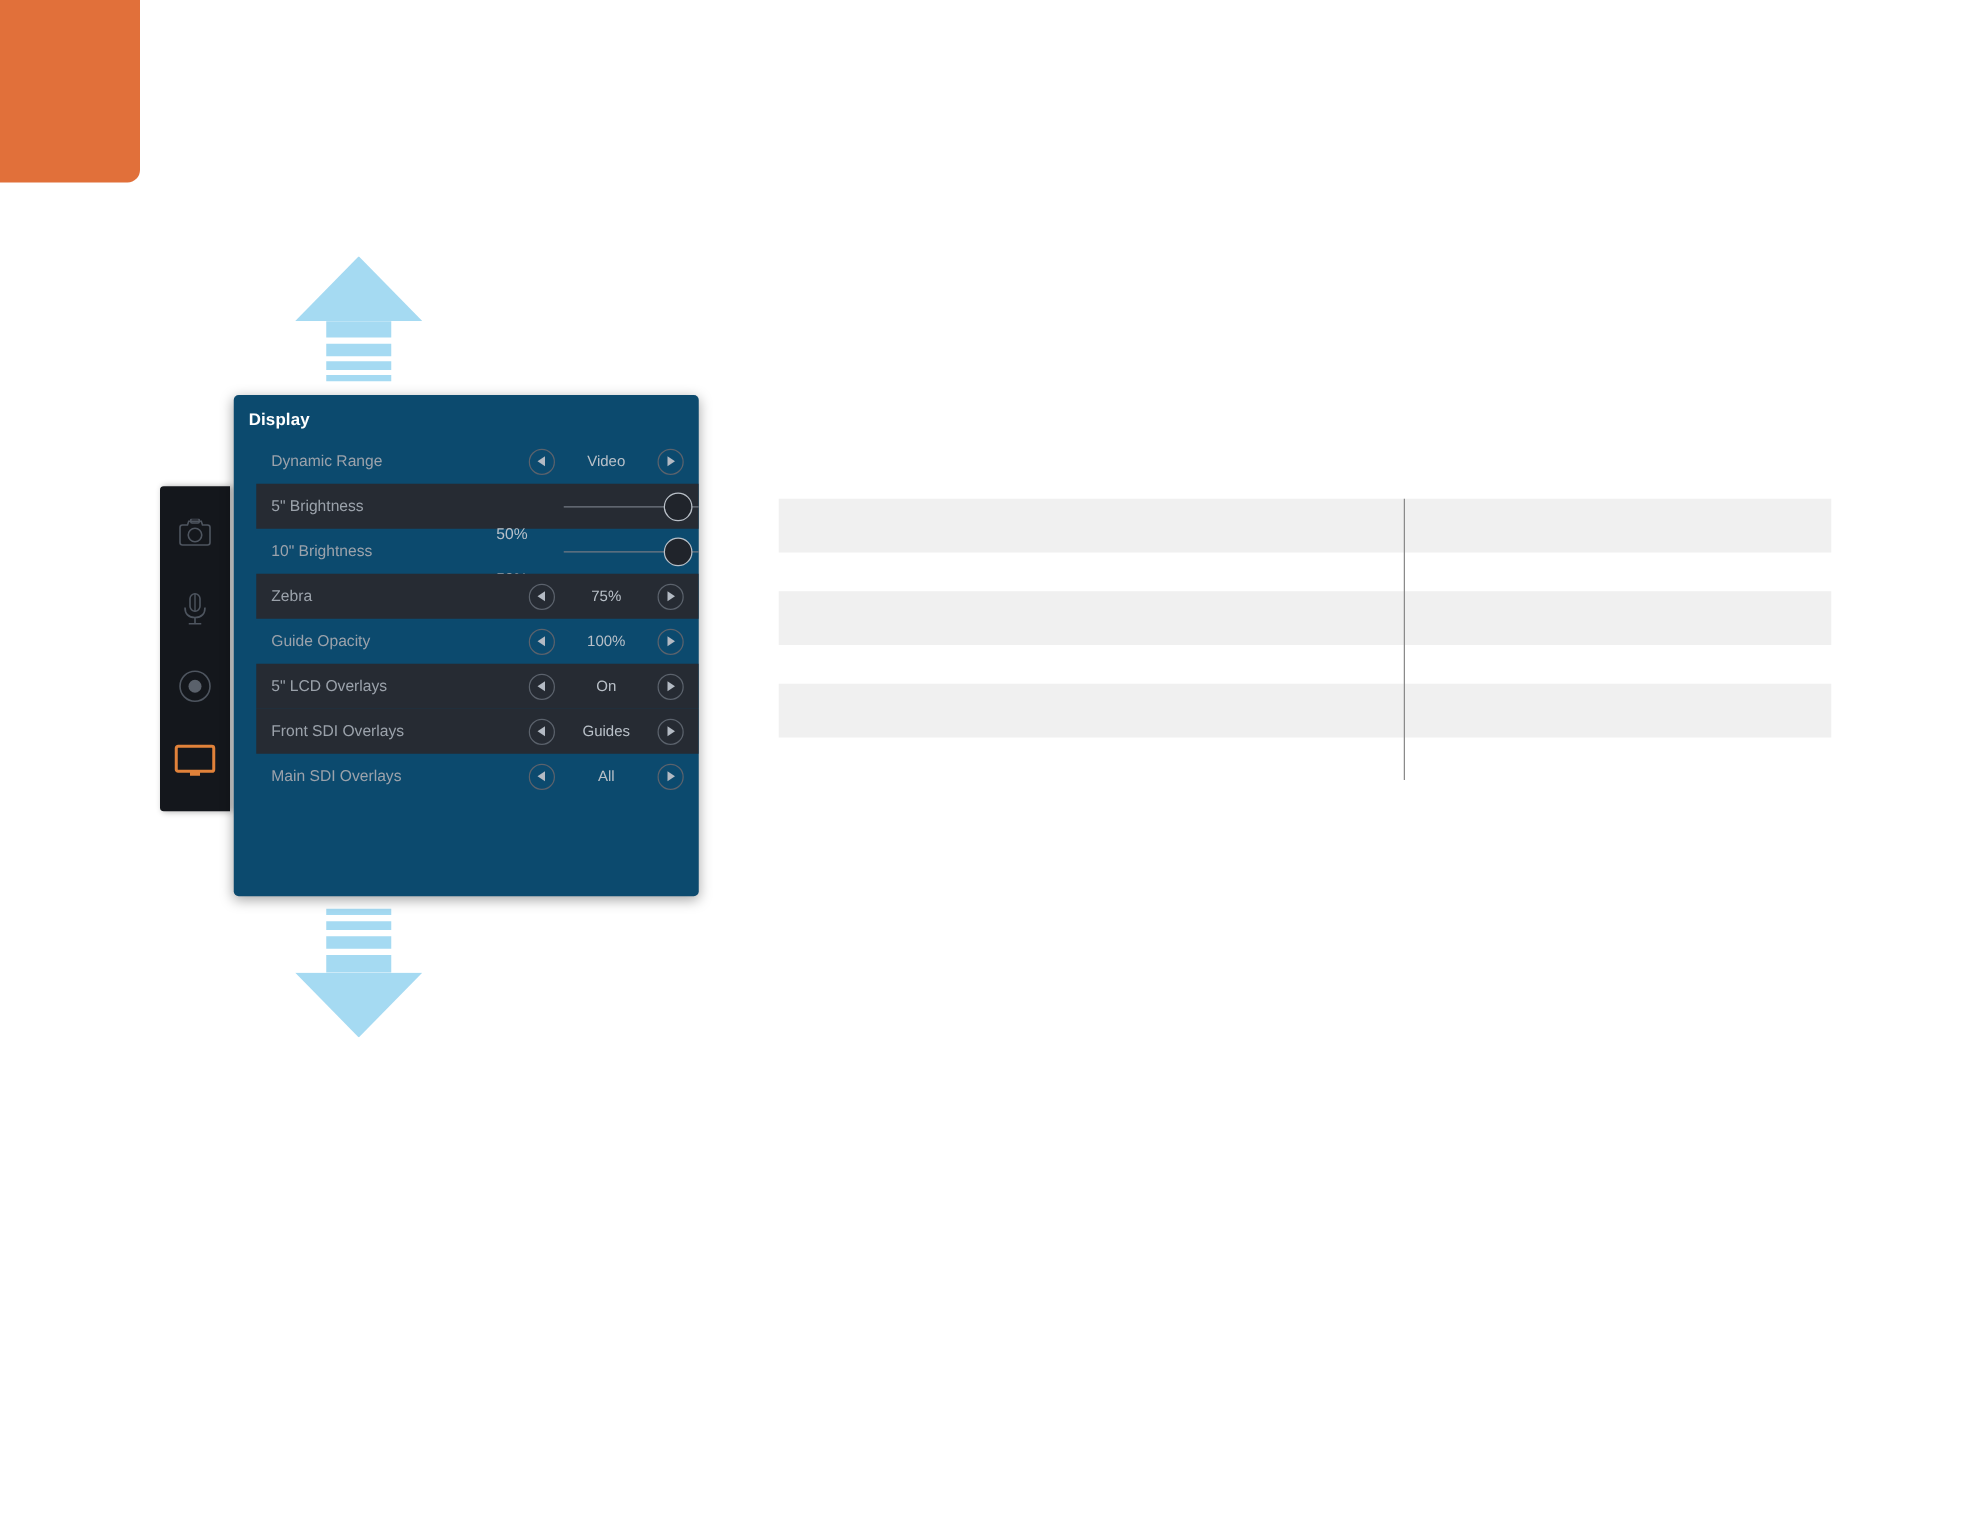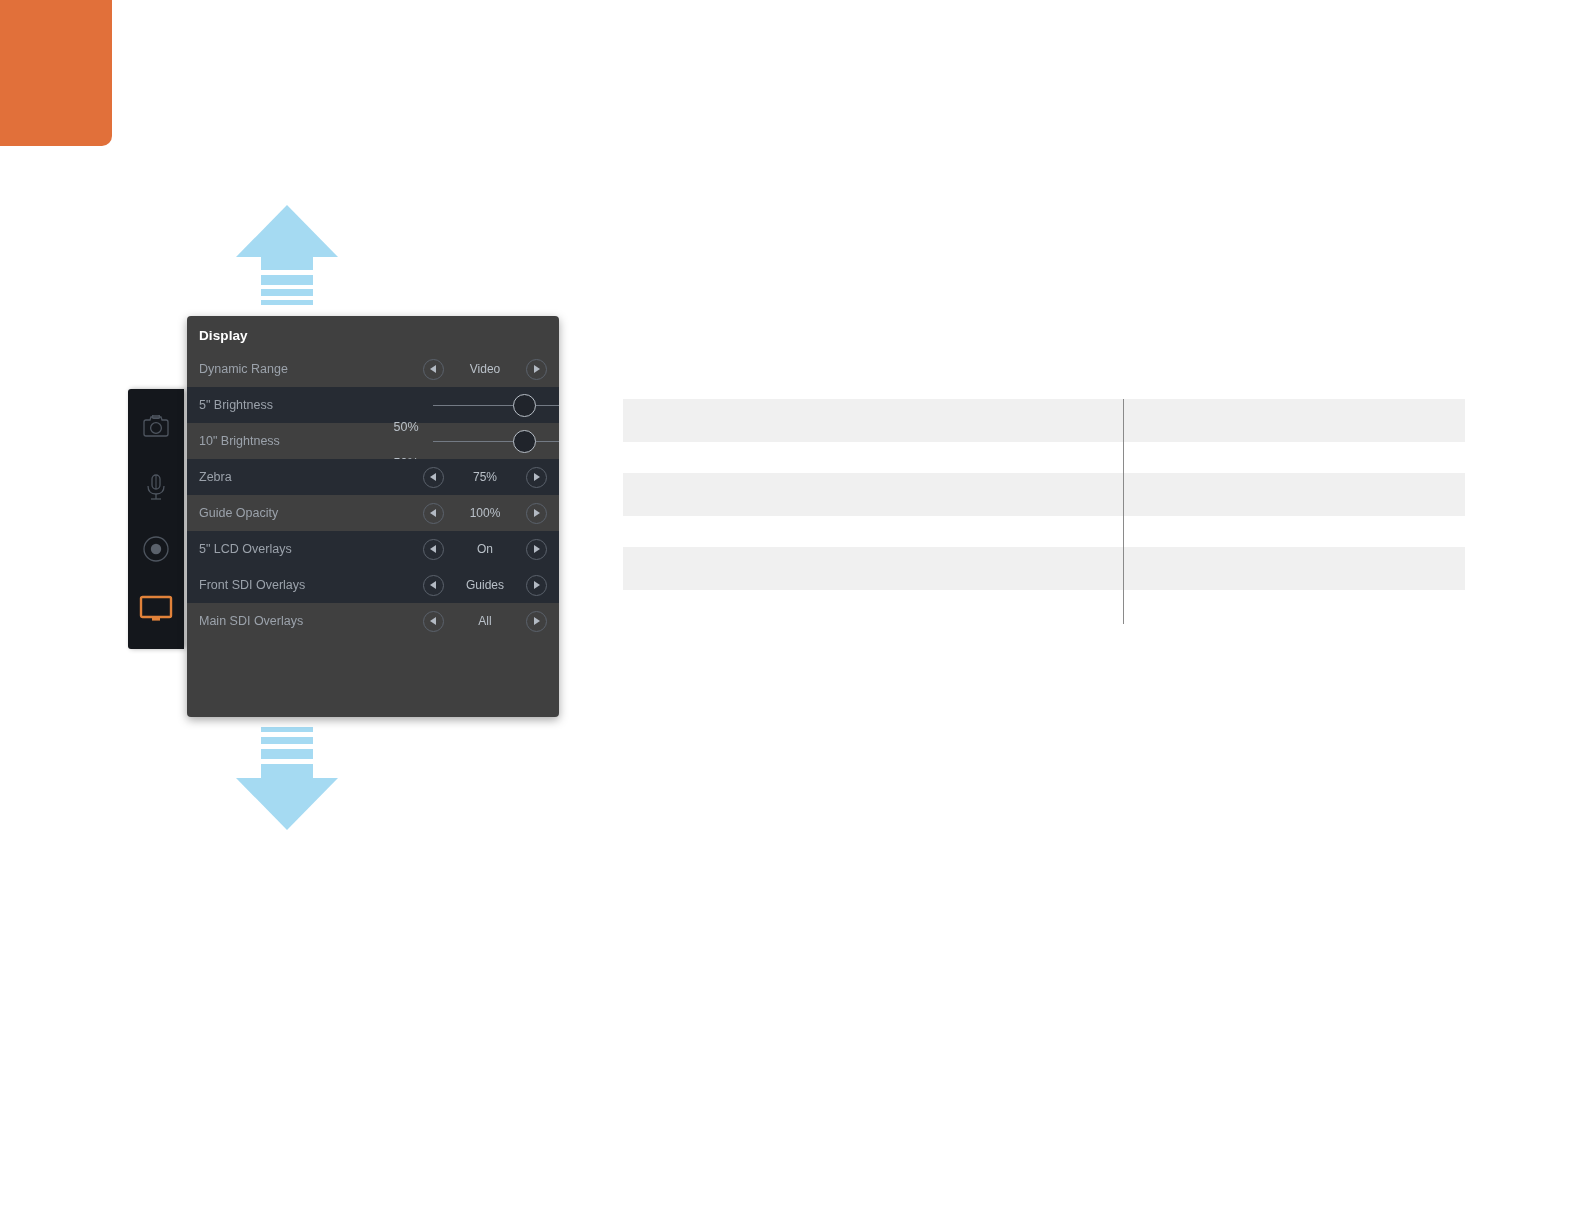--- a/index.html
+++ b/index.html
@@ -71,33 +71,33 @@
     border-radius: 4px;
   }
   .rail-item svg { display: block; }
   .rail-item.active { }
 
   
   #display-panel {
     position: absolute;
     left: 187px; top: 316px;
     width: 372px; height: 401px;
-    background: #404040;
+    background: #0c4a6e;
     border-radius: 4px;
     box-shadow: 0 3px 10px rgba(0,0,0,.35);
     overflow: hidden;
   }
   #panel-title {
     color: #ffffff;
     font-size: 13.5px;
     font-weight: bold;
     padding: 12px 0 0 12px;
     letter-spacing: .1px;
   }
-  .rows { margin-top: 8px; }
+  .rows { margin-top: 8px; padding-left: 18px; }
 
   .row {
     height: 36px;
     display: flex;
     align-items: center;
     padding: 0 12px 0 12px;
     box-sizing: border-box;
     position: relative;
   }
   .row.alt { background: #262b33; }
@@ -150,21 +150,21 @@
   
   .slider-group {
     display: flex;
     align-items: center;
     margin-left: auto;
   }
   .slider-value {
     color: #b9c0c8;
     font-size: 12.5px;
     width: 54px;
-    text-align: center;
+    text-align: left;
     margin-top: 44px;
   }
   .slider {
     position: relative;
     width: 140px;
     height: 20px;
     display: flex;
     align-items: center;
   }
   .slider-track {

